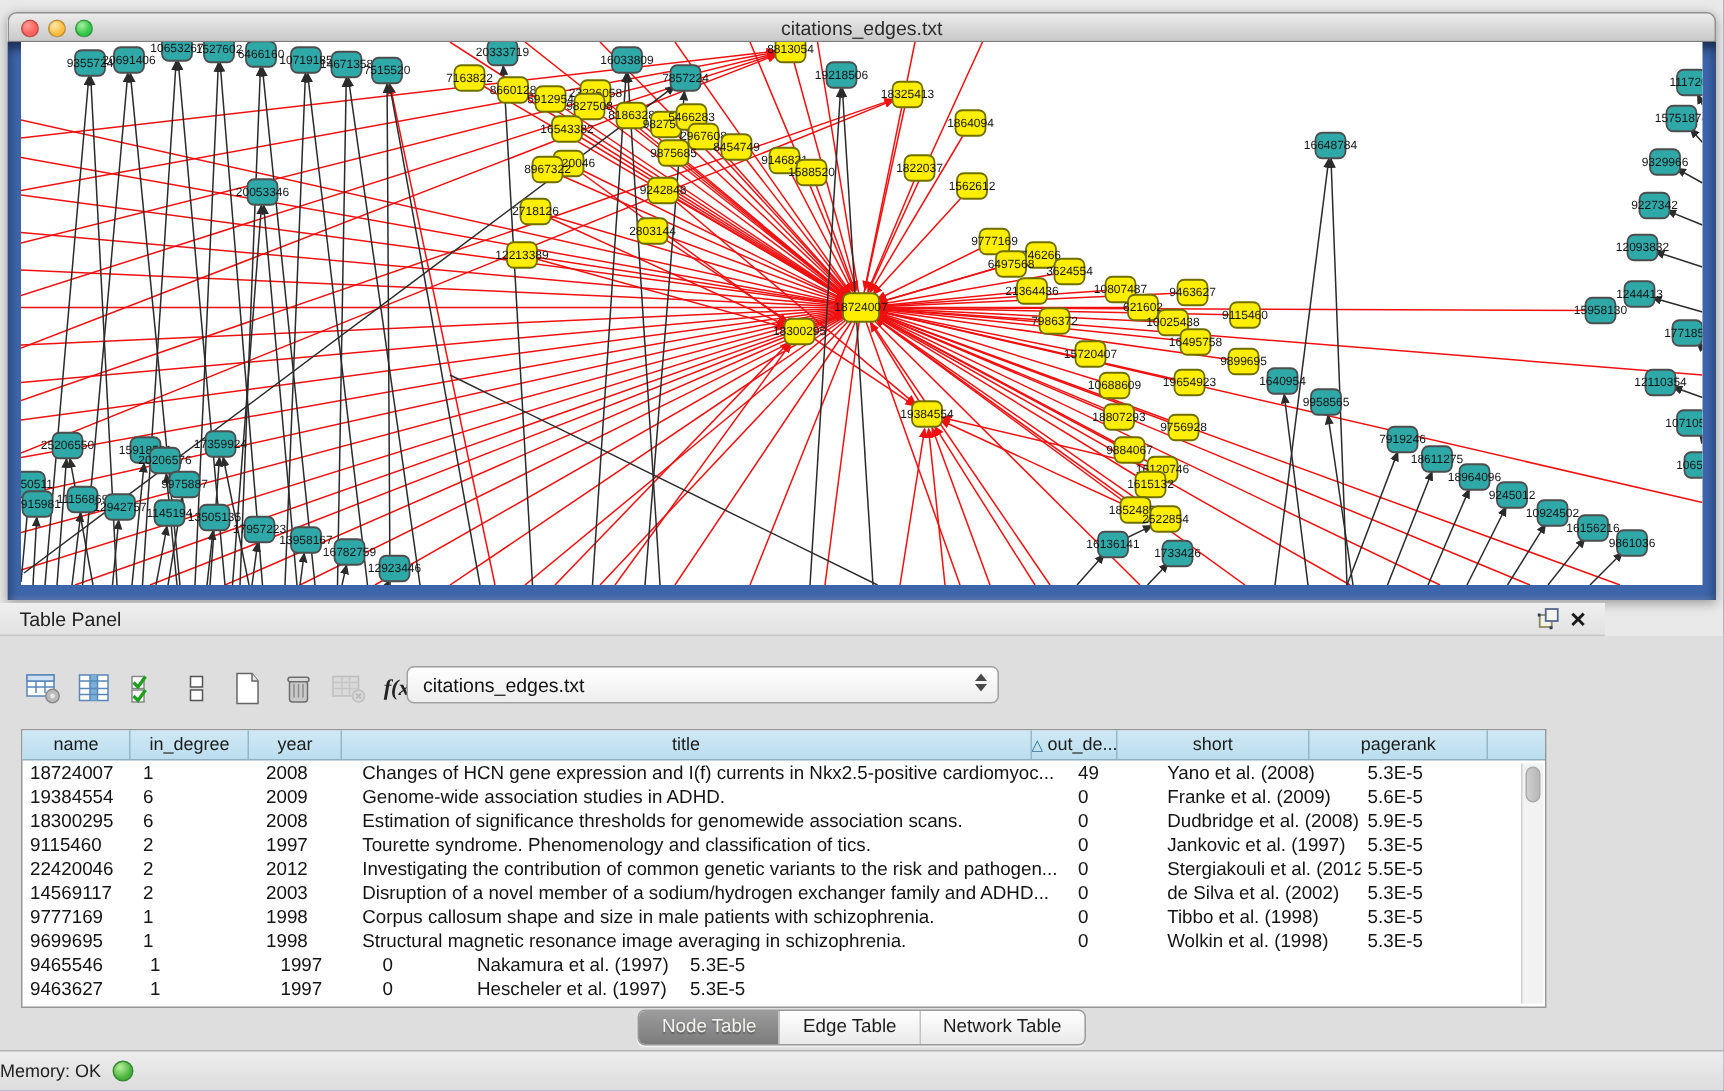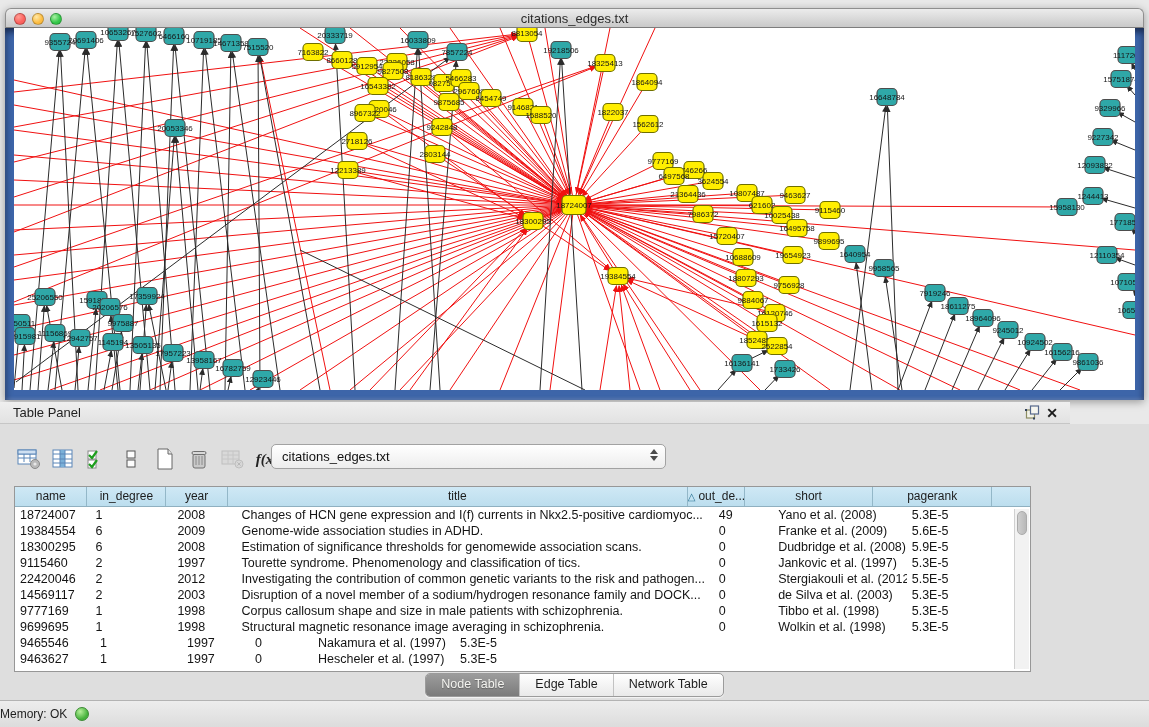--- a/index.html
+++ b/index.html
@@ -634,23 +634,23 @@
             <div class="td" style="width: 68px;">2012</div>
             <div class="td" style="width: 508px;">Investigating the contribution of common genetic variants to the risk and pathogen...</div>
             <div class="td" style="width: 63px;">0</div>
             <div class="td" style="width: 142px;">Stergiakouli et al. (2012)</div>
             <div class="td" style="width: 131px;">5.5E-5</div>
           </div>
           <div class="trow">
             <div class="td" style="width: 80px;">14569117</div>
             <div class="td" style="width: 87px;">2</div>
             <div class="td" style="width: 68px;">2003</div>
-            <div class="td" style="width: 508px;">Disruption of a novel member of a sodium/hydrogen resonance family and DOCK...</div>
-            <div class="td" style="width: 63px;">0</div>
-            <div class="td" style="width: 142px;">de Silva et al. (2003)</div>
+            <div class="td" style="width: 508px;">Disruption of a novel member of a sodium/hydrogen exchanger family and ADHD...</div>
+            <div class="td" style="width: 63px;">0</div>
+            <div class="td" style="width: 142px;">de Silva et al. (2002)</div>
             <div class="td" style="width: 131px;">5.3E-5</div>
           </div>
           <div class="trow">
             <div class="td" style="width: 80px;">9777169</div>
             <div class="td" style="width: 87px;">1</div>
             <div class="td" style="width: 68px;">1998</div>
             <div class="td" style="width: 508px;">Corpus callosum shape and size in male patients with schizophrenia.</div>
             <div class="td" style="width: 63px;">0</div>
             <div class="td" style="width: 142px;">Tibbo et al. (1998)</div>
             <div class="td" style="width: 131px;">5.3E-5</div>

